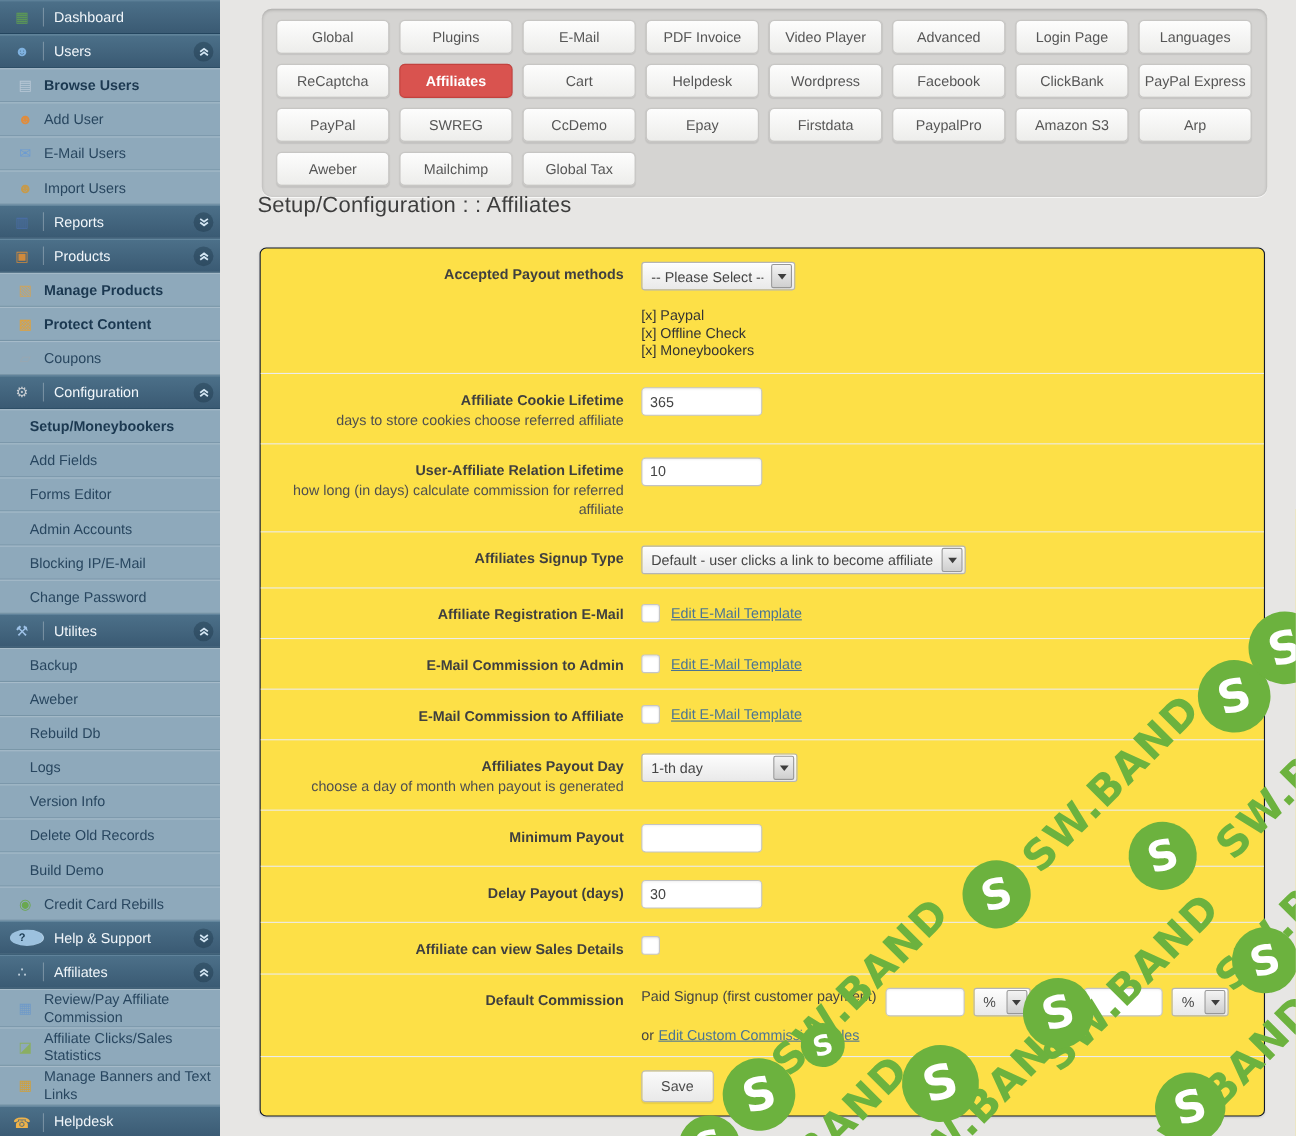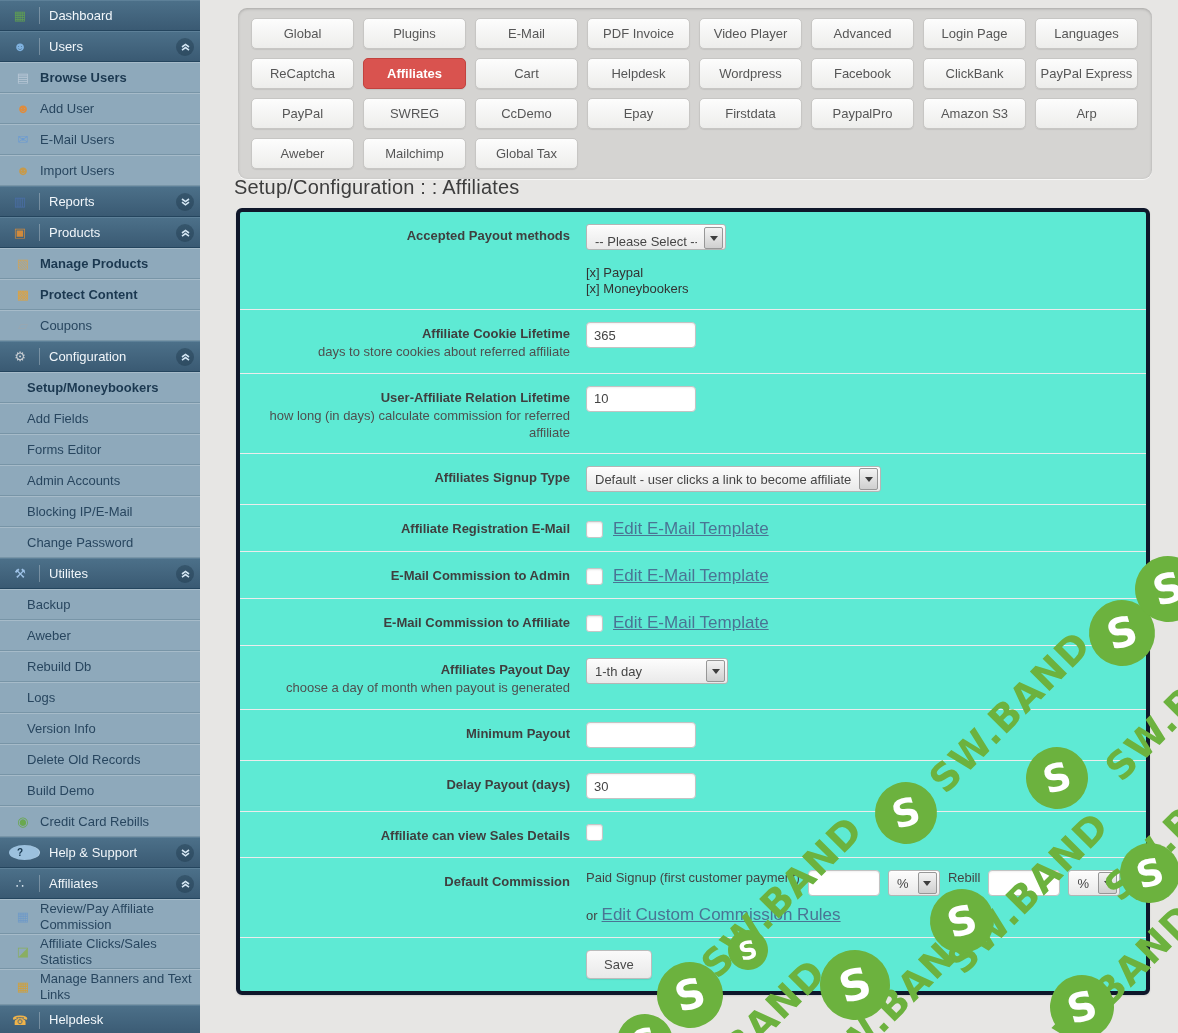--- a/index.html
+++ b/index.html
@@ -31,42 +31,42 @@
     box-shadow:inset 0 1px 3px rgba(0,0,0,.22), 0 1px 0 rgba(255,255,255,.7);}
   .tabs-grid{display:grid;grid-template-columns:repeat(8,103px);gap:9px;}
   .tab-btn{height:29px;border-radius:5px;border:1px solid #c7c6c4;
     background:linear-gradient(#fdfdfd,#ededeb);color:#565656;font-size:13px;
     display:flex;align-items:center;justify-content:center;cursor:pointer;
     box-shadow:0 1px 1px rgba(0,0,0,.08);white-space:nowrap;}
   .tab-btn.active{background:#d9534f;border-color:#c2423e;color:#fff;font-weight:bold;}
   .heading{position:absolute;left:34px;top:176px;margin:0;font-size:20px;font-weight:400;
     color:#3d3d3d;letter-spacing:.2px;}
   
-  .form-panel{position:absolute;left:36px;top:208px;width:914px;box-sizing:border-box;
-    background:#5eead4;border:4px solid #0f172a;border-radius:6px;box-shadow:0 1px 2px rgba(0,0,0,.10);}
+  .form-panel{position:absolute;left:36px;top:225px;width:914px;box-sizing:border-box;
+    background:#fde047;border:1px solid #0f172a;border-radius:6px;box-shadow:0 1px 2px rgba(0,0,0,.10);}
   .form-row{display:flex;align-items:flex-start;padding:12px 16px;border-bottom:1px solid #ececec;}
   .form-row:last-child{border-bottom:none;}
   .row-label{width:314px;padding-right:16px;text-align:right;flex:none;padding-top:4px;}
   .lbl{font-size:13px;font-weight:bold;color:#3f3f3f;line-height:1.3;}
   .hint{font-size:13px;color:#4f4f4f;line-height:1.3;margin-top:1px;}
   .row-control{flex:1;min-width:0;}
   .inp{width:94px;height:24px;border:1px solid #c3c3c3;border-radius:4px;padding:0 7px;
     font-size:13px;color:#444;font-family:inherit;box-shadow:inset 0 1px 2px rgba(0,0,0,.06);outline:none;}
   .inp.small{width:56px;}
   .select{display:inline-flex;align-items:center;justify-content:space-between;height:26px;
     box-sizing:border-box;border:1px solid #b5b5b5;border-radius:3px;cursor:pointer;
     background:linear-gradient(#fdfdfd,#e9e9e9);box-shadow:inset 0 1px 0 rgba(255,255,255,.8);}
   .sel-value{font-size:13px;color:#454545;padding-left:8px;white-space:nowrap;overflow:hidden;}
   .arrow-btn{width:17px;height:20px;margin:0 2px 0 7px;border:1px solid #979797;border-radius:2px;
     background:linear-gradient(#f3f3f3,#cfcfcf);display:flex;align-items:center;justify-content:center;flex:none;}
   .arrow-btn::after{content:"";border:4px solid transparent;border-top:5px solid #3d3d3d;margin-top:5px;}
   .checkbox{width:15px;height:15px;border:1px solid #c6c6c6;border-radius:3px;background:#fff;
     box-shadow:inset 0 1px 2px rgba(0,0,0,.10);display:inline-block;flex:none;cursor:pointer;}
   .cl-wrap{display:flex;align-items:center;gap:10px;padding-top:2px;}
-  .link{color:#4a7494;text-decoration:underline;font-size:17px;cursor:pointer;}
+  .link{color:#4a7494;text-decoration:underline;font-size:13px;cursor:pointer;}
   .extra{margin-top:15px;}
   .extra-line{font-size:13px;color:#333;line-height:16px;}
   .comm-line{display:flex;align-items:flex-start;gap:8px;font-size:13px;color:#444;flex-wrap:nowrap;}
   .comm-line2{margin-top:9px;font-size:13px;color:#444;}
   .comm-line2 .or-t{margin-right:4px;}
   .save-btn{padding:6px 17px;border:1px solid #bcbcbc;border-radius:4px;cursor:pointer;
     background:linear-gradient(#fafafa,#e9e9e9);color:#4a4a4a;font-size:13px;font-family:inherit;
     box-shadow:0 1px 1px rgba(0,0,0,.08);}
   
   .wm-layer{position:absolute;inset:0;pointer-events:none;z-index:60;}
@@ -287,32 +287,33 @@
           <div class="tab-btn">Mailchimp</div>
           <div class="tab-btn">Global Tax</div>
         </div>
     </div>
     <h1 class="heading">Setup/Configuration : : Affiliates</h1>
     <div class="form-panel">
         <div class="form-row">
           <div class="row-label">
             <div class="lbl">Accepted Payout methods</div>
           </div>
-          <div class="row-control"><div class="select" style="width: 140px; align-items: flex-end;">
+          <div class="row-control"><div class="select" style="width: 140px;">
               <span class="sel-value">-- Please Select --</span>
               <span class="arrow-btn"></span>
             </div><div class="extra">
               <div class="extra-line">[x] Paypal</div>
+              <div class="extra-line">[x] Offline Check</div>
               <div class="extra-line">[x] Moneybookers</div>
             </div></div>
         </div>
         <div class="form-row">
           <div class="row-label">
             <div class="lbl">Affiliate Cookie Lifetime</div>
-            <div class="hint">days to store cookies about referred affiliate</div>
+            <div class="hint">days to store cookies choose referred affiliate</div>
           </div>
           <div class="row-control"><input class="inp" type="text" value="365" style=""></div>
         </div>
         <div class="form-row">
           <div class="row-label">
             <div class="lbl">User-Affiliate Relation Lifetime</div>
             <div class="hint">how long (in days) calculate commission for referred affiliate</div>
           </div>
           <div class="row-control"><input class="inp" type="text" value="10" style=""></div>
         </div>

